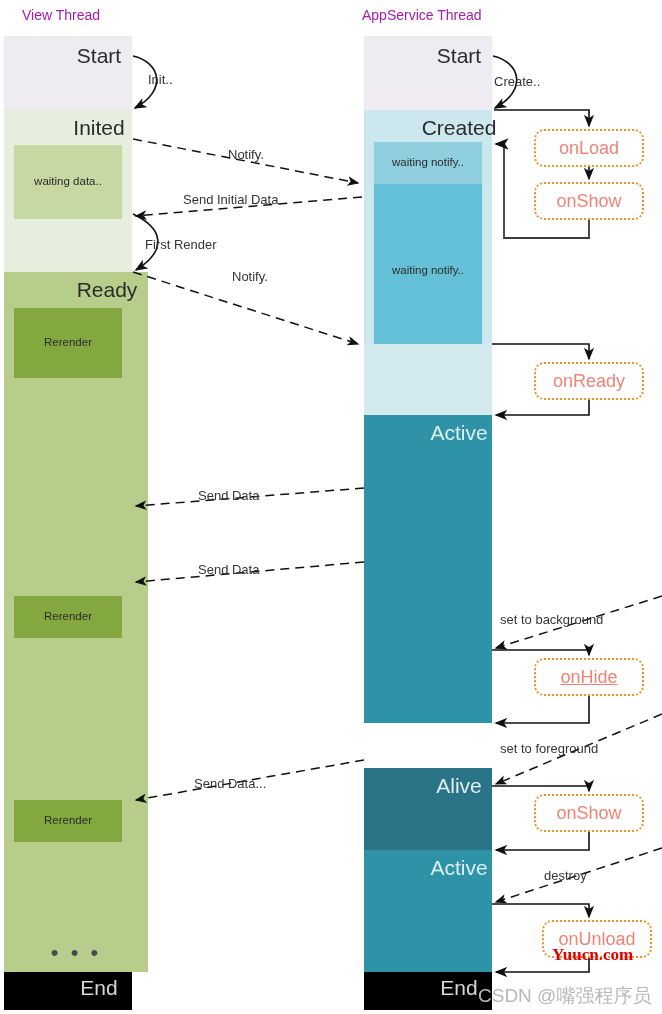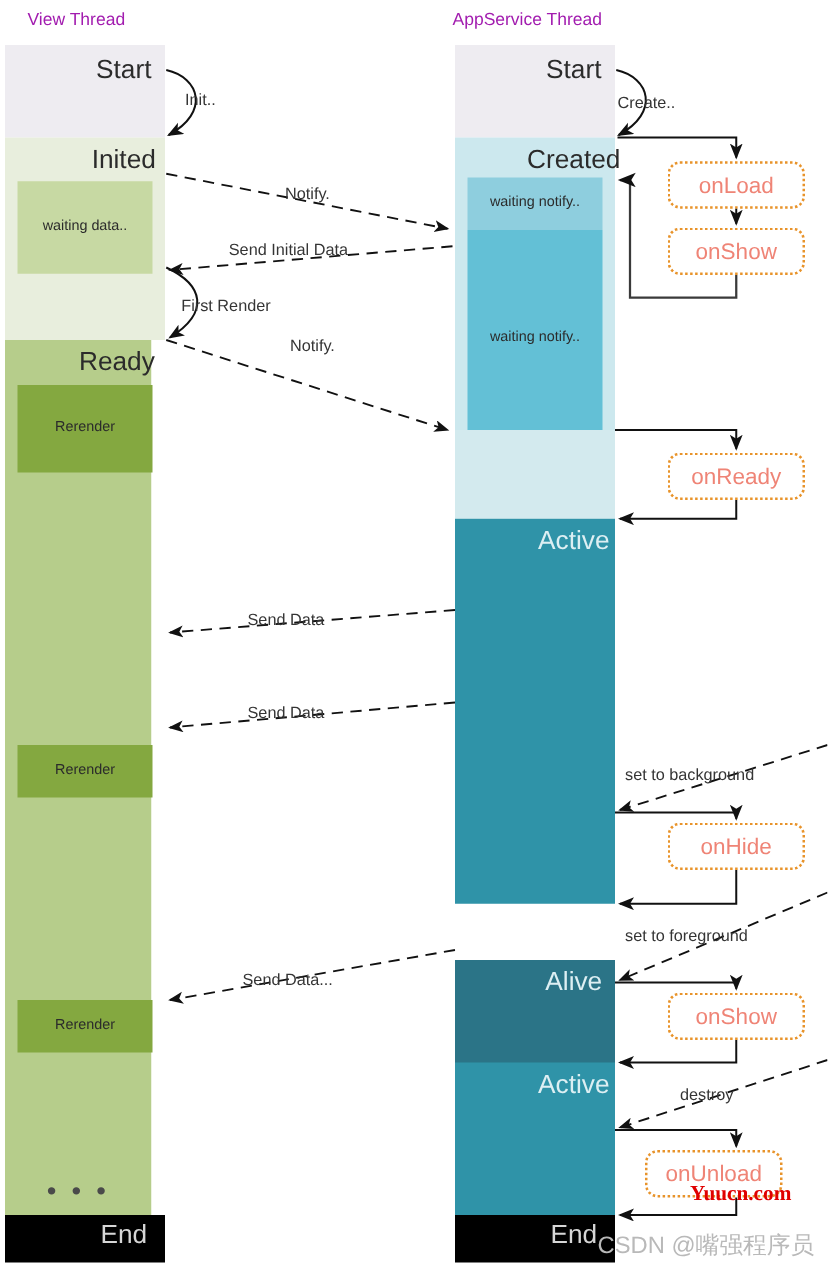--- a/index.html
+++ b/index.html
@@ -46,21 +46,21 @@
     </div>
 
     <div class="band" style="left:0;top:74px;width:128px;height:162px;background:#e8eedd;">
       <div class="band-label big-label" style="top:6px;">Inited</div>
     </div>
 
     <div class="inner-box" style="left:10px;top:109px;width:108px;height:74px;background:#c7d9a3;">
       <div class="band-label small-label" style="top:30px;">waiting data..</div>
     </div>
 
-    <div class="band" style="left:0;top:236px;width:117px;height:700px;background:#b6cd8b;">
+    <div class="band" style="left:0;top:236px;width:144px;height:700px;background:#b6cd8b;">
       <div class="band-label big-label" style="top:6px;">Ready</div>
       <div class="dots" style="top:668px;">• • •</div>
     </div>
 
     <div class="inner-box" style="left:10px;top:272px;width:108px;height:70px;background:#84a840;">
       <div class="band-label small-label" style="top:28px;">Rerender</div>
     </div>
     <div class="inner-box" style="left:10px;top:560px;width:108px;height:42px;background:#84a840;">
       <div class="band-label small-label" style="top:14px;">Rerender</div>
     </div>
@@ -114,27 +114,27 @@
 
   <div class="callout" style="left:534px;top:129px;width:110px;height:38px;">
     <span>onLoad</span>
   </div>
   <div class="callout" style="left:534px;top:182px;width:110px;height:38px;">
     <span>onShow</span>
   </div>
   <div class="callout" style="left:534px;top:362px;width:110px;height:38px;">
     <span>onReady</span>
   </div>
-  <div class="callout" style="left:534px;top:658px;width:110px;height:38px;">
+  <div class="callout" style="left:534px;top:658px;width:110px;height:38px;text-decoration:underline;">
     <span>onHide</span>
   </div>
   <div class="callout" style="left:534px;top:794px;width:110px;height:38px;">
     <span>onShow</span>
   </div>
-  <div class="callout" style="left:516px;top:920px;width:110px;height:38px;align-items:center;">
+  <div class="callout" style="left:542px;top:920px;width:110px;height:38px;align-items:center;">
     <span>onUnload</span>
   </div>
 
   <svg class="svgwrap" viewBox="0 0 662 1014">
     <defs>
       <marker id="ah" markerWidth="9" markerHeight="9" refX="7" refY="3.2" orient="auto" markerUnits="strokeWidth">
         <path d="M0,0 L8,3.2 L0,6.4 L2,3.2 z" fill="#111"></path>
       </marker>
     </defs>
 

